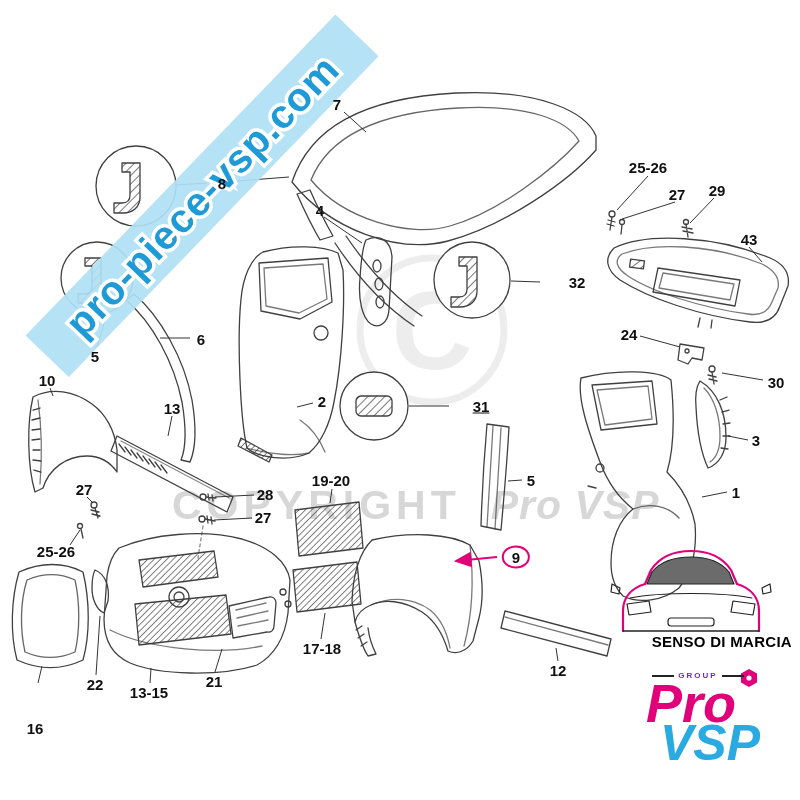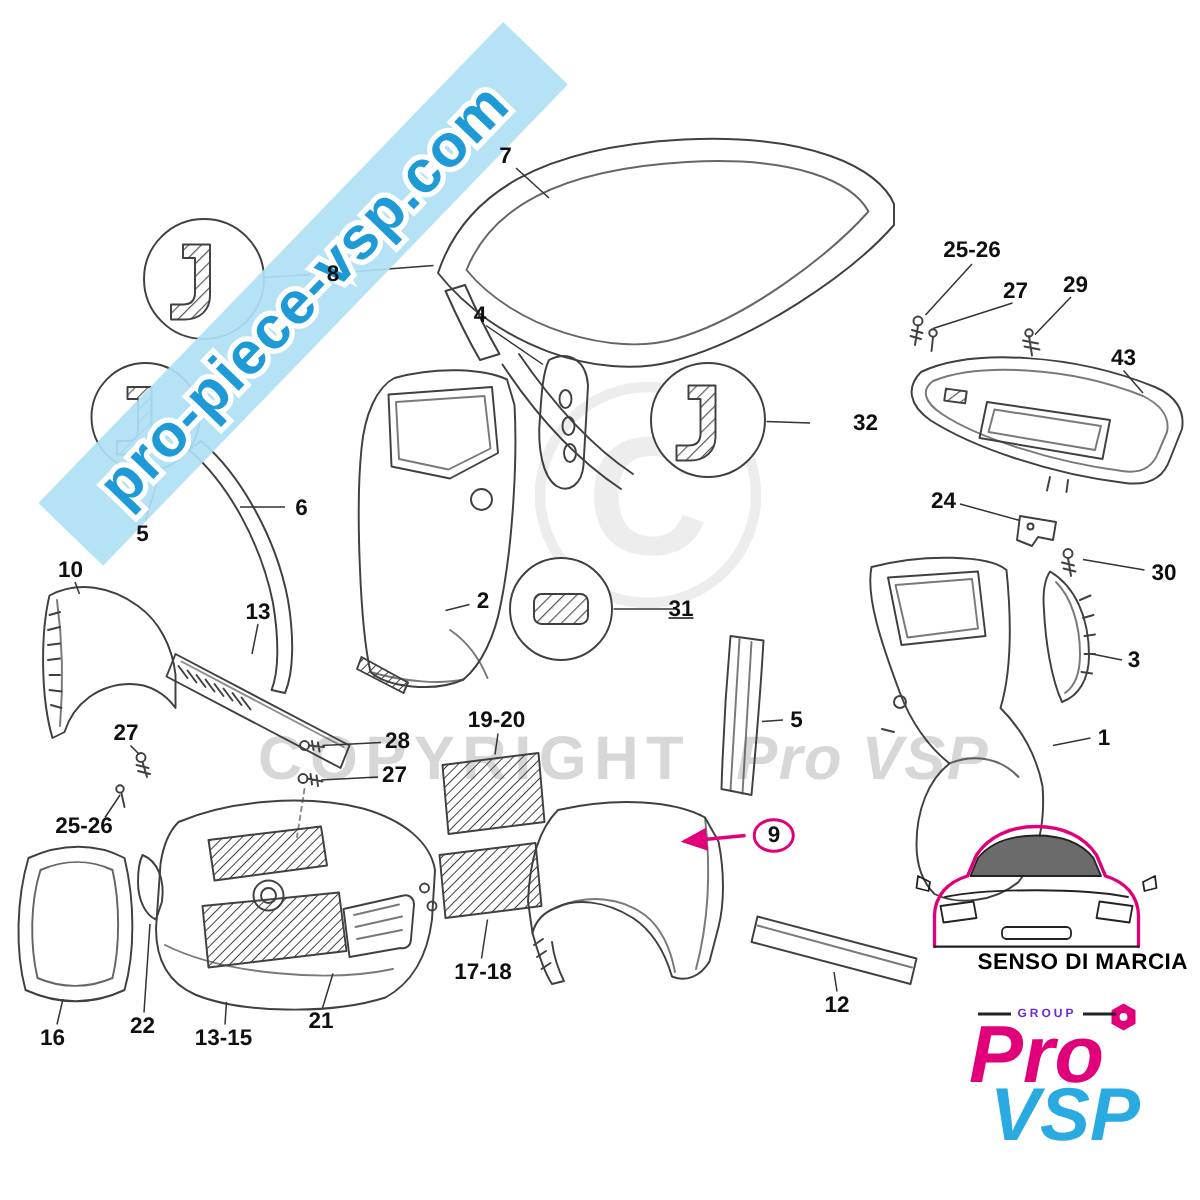--- a/index.html
+++ b/index.html
@@ -311,31 +311,31 @@
     <div class="part-label" style="left: 717px; top: 190px;">29</div>
     <div class="part-label" style="left: 749px; top: 239px;">43</div>
     <div class="part-label" style="left: 577px; top: 282px;">32</div>
     <div class="part-label" style="left: 629px; top: 334px;">24</div>
     <div class="part-label" style="left: 776px; top: 382px;">30</div>
     <div class="part-label" style="left: 95px; top: 356px;">5</div>
     <div class="part-label" style="left: 201px; top: 339px;">6</div>
     <div class="part-label" style="left: 47px; top: 380px;">10</div>
     <div class="part-label" style="left: 172px; top: 408px; text-align: center;">13</div>
     <div class="part-label" style="left: 322px; top: 401px;">2</div>
-    <div class="part-label" style="left: 454px; top: 406px; text-decoration: underline;">31</div>
+    <div class="part-label" style="left: 481px; top: 406px; text-decoration: underline;">31</div>
     <div class="part-label" style="left: 756px; top: 440px;">3</div>
     <div class="part-label" style="left: 736px; top: 492px;">1</div>
     <div class="part-label" style="left: 531px; top: 480px;">5</div>
     <div class="part-label" style="left: 84px; top: 489px;">27</div>
     <div class="part-label" style="left: 265px; top: 494px;">28</div>
     <div class="part-label" style="left: 263px; top: 517px;">27</div>
     <div class="part-label" style="left: 331px; top: 480px;">19-20</div>
     <div class="part-label" style="left: 56px; top: 551px;">25-26</div>
     <div class="part-label highlight" style="left: 516px; top: 557px;">9</div>
-    <div class="part-label" style="left: 35px; top: 692px;">16</div>
+    <div class="part-label" style="left: 35px; top: 728px;">16</div>
     <div class="part-label" style="left: 95px; top: 684px;">22</div>
     <div class="part-label" style="left: 149px; top: 692px;">13-15</div>
     <div class="part-label" style="left: 214px; top: 681px;">21</div>
     <div class="part-label" style="left: 322px; top: 648px;">17-18</div>
     <div class="part-label" style="left: 558px; top: 670px;">12</div>
   </div>
 
 <div class="brand brand-senso">SENSO DI MARCIA</div>
 <div class="brand brand-group">
   <span class="rule"></span>

